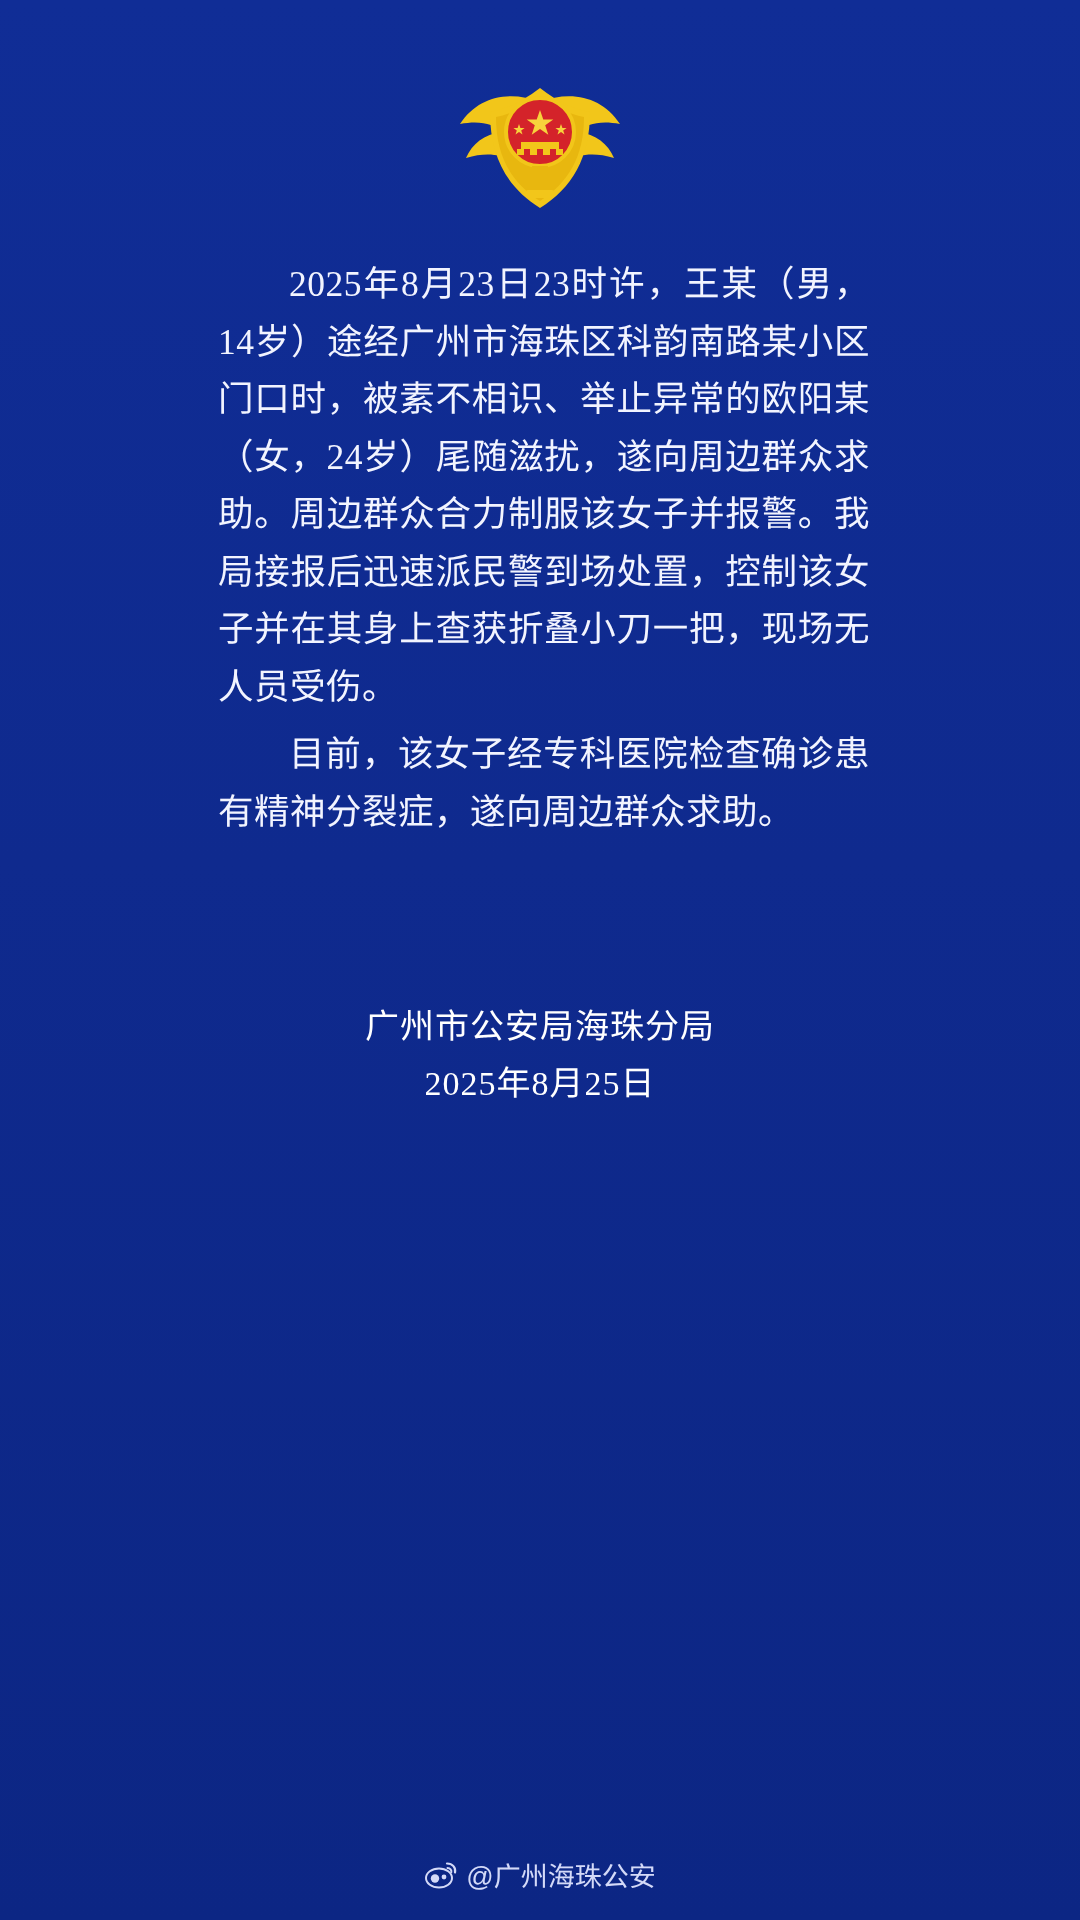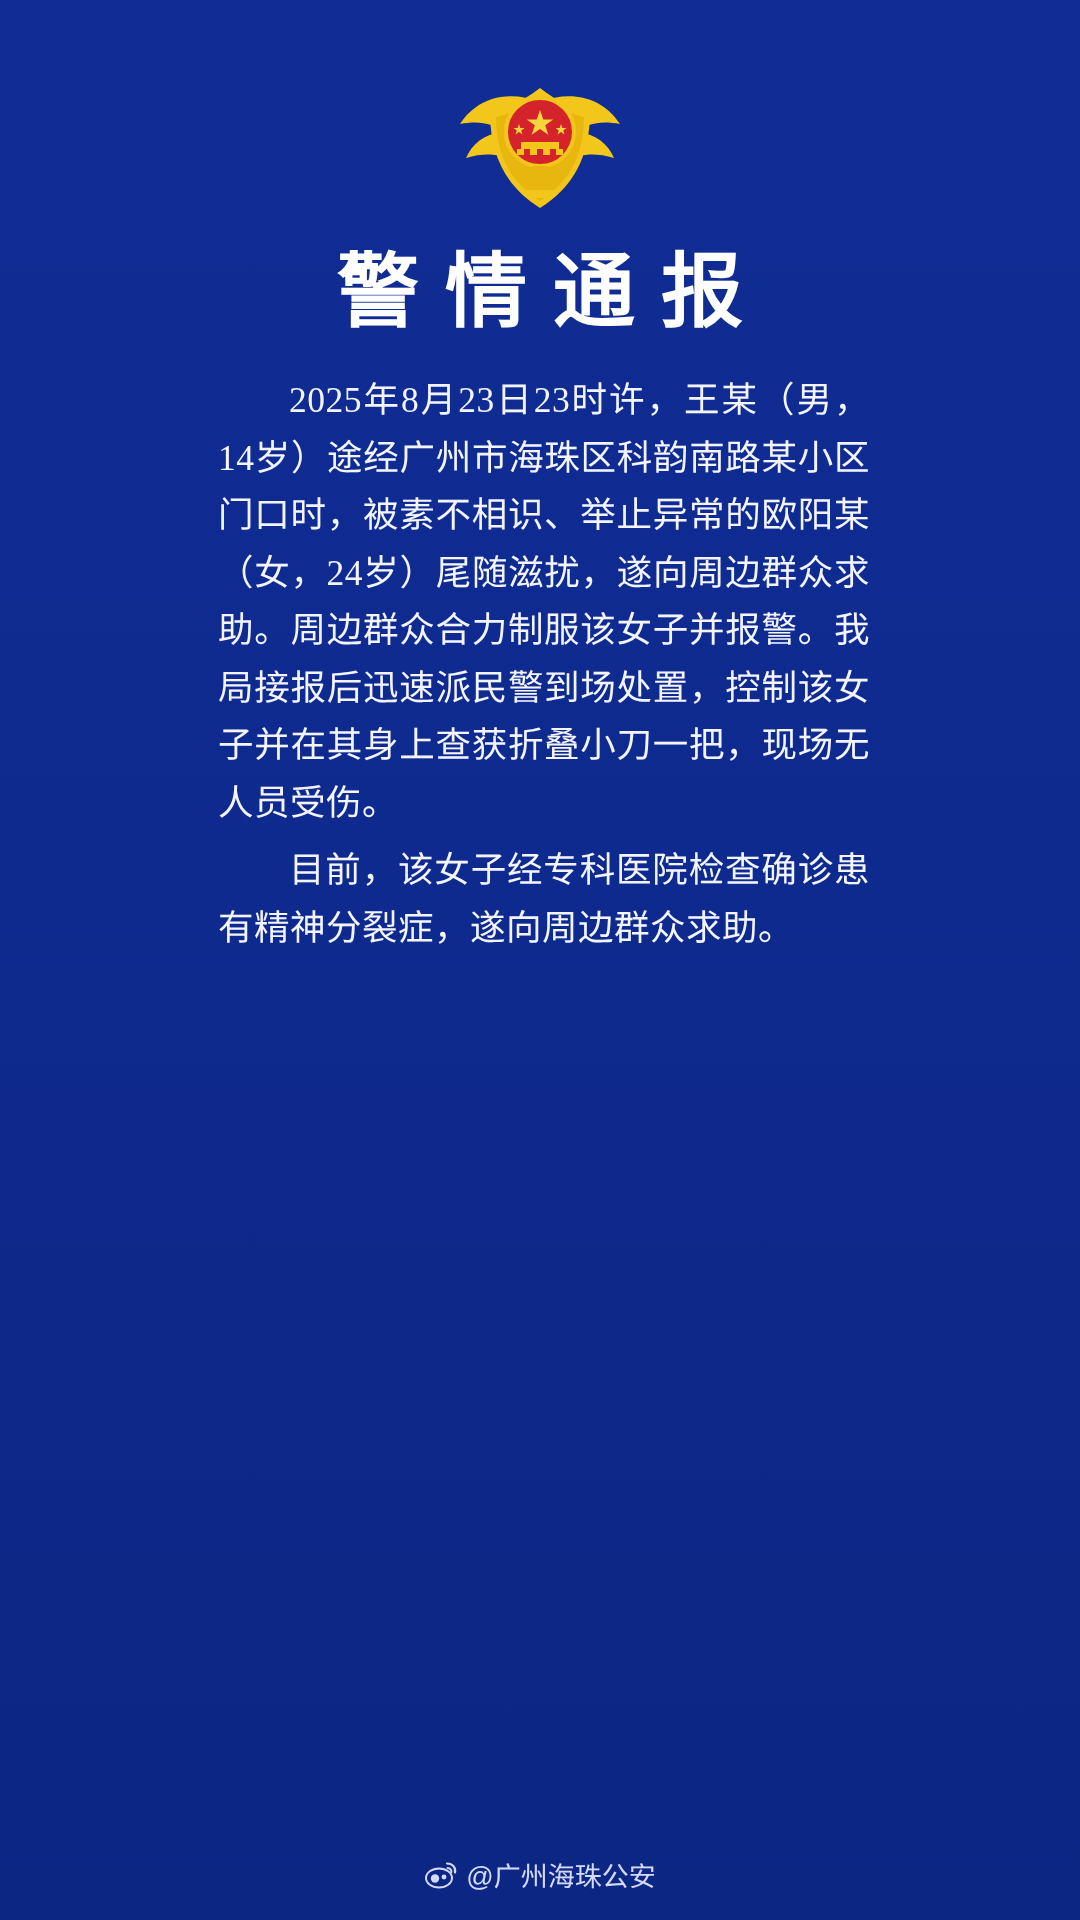--- a/index.html
+++ b/index.html
@@ -128,27 +128,30 @@
       <rect x="67" y="87" width="46" height="6" fill="#f2c61a"></rect>
       <rect x="74" y="87" width="6" height="6" fill="#d4232a"></rect>
       <rect x="87" y="87" width="6" height="6" fill="#d4232a"></rect>
       <rect x="100" y="87" width="6" height="6" fill="#d4232a"></rect>
 
       <rect x="82" y="104" width="16" height="30" fill="#e8b70f"></rect>
       <rect x="76" y="128" width="28" height="8" rx="2" fill="#f2c61a"></rect>
     </svg>
   </div>
 
-  <div class="title">警情通报</div>
 
   <div class="body-block">
     <p class="para">2025年8月23日23时许，王某（男，14岁）途经广州市海珠区科韵南路某小区门口时，被素不相识、举止异常的欧阳某（女，24岁）尾随滋扰，遂向周边群众求助。周边群众合力制服该女子并报警。我局接报后迅速派民警到场处置，控制该女子并在其身上查获折叠小刀一把，现场无人员受伤。</p>
     <p class="para">目前，该女子经专科医院检查确诊患有精神分裂症，遂向周边群众求助。</p>
   </div>
 
+  <div class="sign-block">
+    <div class="sign-org">广州市公安局海珠分局</div>
+    <div class="sign-date">2025年8月25日</div>
+  </div>
 
   <div class="footer">
     <span class="weibo-icon">
       <svg viewBox="0 0 34 34" width="34" height="34" aria-hidden="true">
         <ellipse cx="15" cy="20" rx="13" ry="9.5" fill="none" stroke="#dfe4ff" stroke-width="2"></ellipse>
         <circle cx="11" cy="20.5" r="4.2" fill="#dfe4ff"></circle>
         <circle cx="20" cy="19" r="2.4" fill="#dfe4ff"></circle>
         <path d="M23 5.5 C28.5 5.5 32 9.5 31 14.5" fill="none" stroke="#dfe4ff" stroke-width="2.2" stroke-linecap="round"></path>
         <path d="M23.5 10 C26.2 10 27.8 12 27.3 14.3" fill="none" stroke="#dfe4ff" stroke-width="2" stroke-linecap="round"></path>
       </svg>

